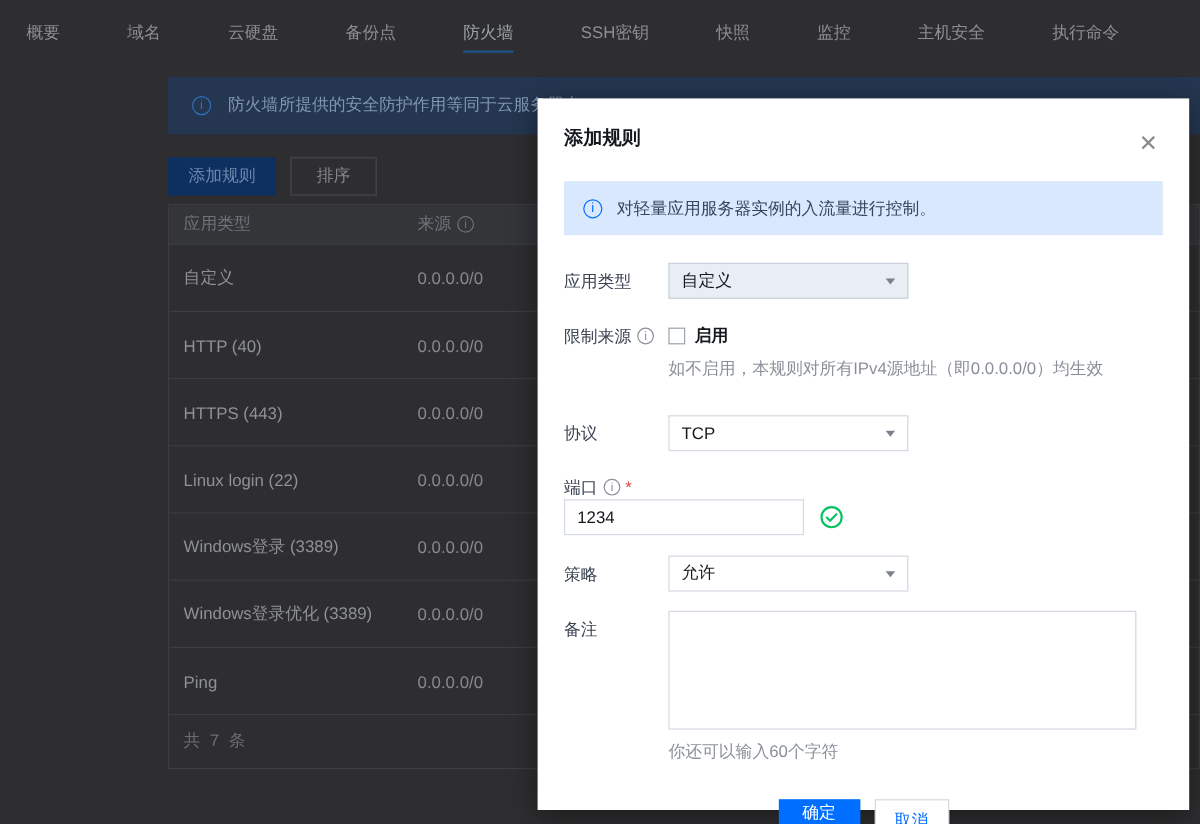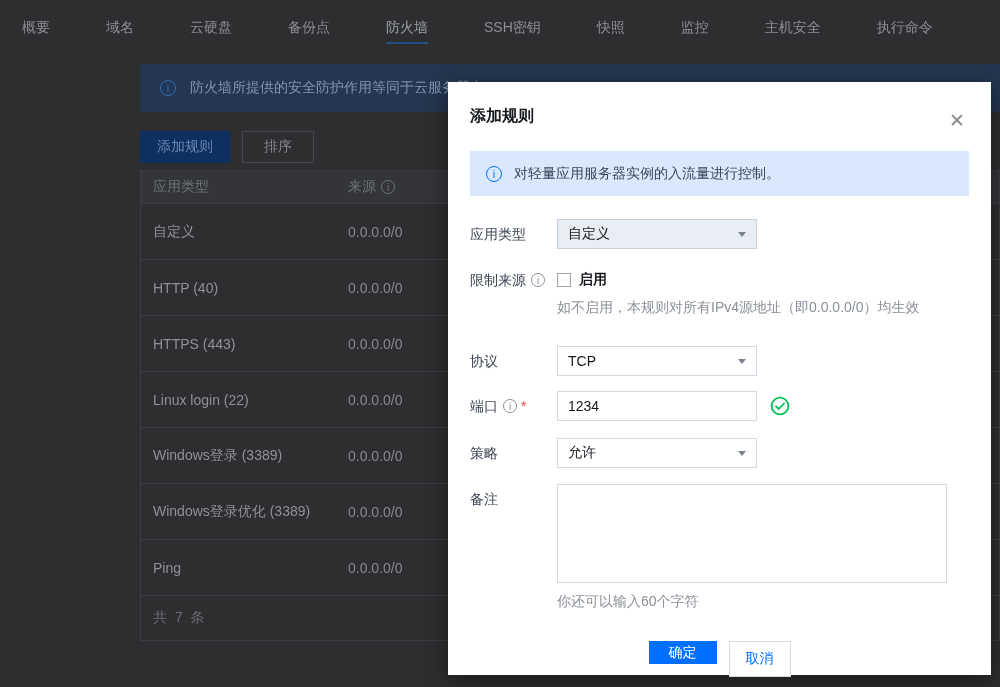--- a/index.html
+++ b/index.html
@@ -44,21 +44,21 @@
   .modal-title { font-size:16px; font-weight:bold; color:#15181d; line-height:20px; }
   .modal-close { position:absolute; top:26px; right:22px; width:24px; height:24px; display:flex;
                  align-items:center; justify-content:center; font-size:19px; color:#8a8a8a; cursor:pointer; }
   .mbanner { margin-top:25px; height:45px; background:#d9e8fd; display:flex; align-items:center;
              gap:12px; padding:0 16px; color:#38455c; }
   .mbanner .circle-i { border:1.5px solid #006eff; color:#006eff; }
 
   .frow { display:flex; margin-top:23px; }
   .frow.r2 { margin-top:21px; }
   .frow.r3 { margin-top:30px; }
-  .frow.r4 { margin-top:15px; }
+  .frow.r4 { margin-top:15px;flex-direction:column; }
   .frow.r5 { margin-top:17px; }
   .frow.r6 { margin-top:16px; }
   .flabel { width:87px; flex:none; color:#3c4453; padding-top:7px; display:flex; align-items:flex-start; }
   .frow.r2 .flabel { padding-top:2px; }
   .flabel .circle-i { width:14px; height:14px; font-size:10px; border:1px solid #8a8f99; color:#8a8f99;
                       margin-left:5px; margin-top:1px; }
   .req { color:#e54545; margin-left:4px; }
 
   .sel { width:200px; height:30px; border:1px solid #d3d9e2; background:#fff; display:flex;
          align-items:center; padding:0 10px; color:#15181d; position:relative; cursor:pointer; }

